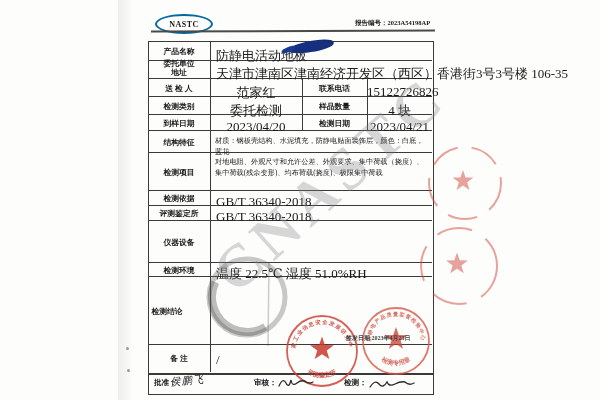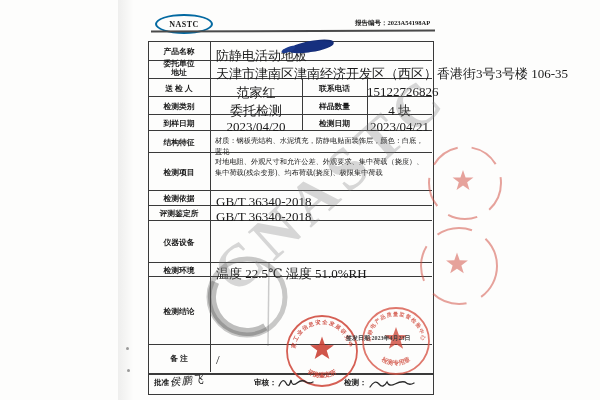--- a/index.html
+++ b/index.html
@@ -82,21 +82,21 @@
   <div class="abs lab" style="left:148px;top:101px;width:62px">检测类别</div>
   <div class="abs lab" style="left:302px;top:101px;width:65px">样品数量</div>
   <div class="abs lab" style="left:148px;top:118px;width:62px">到样日期</div>
   <div class="abs lab" style="left:302px;top:118px;width:65px">检测日期</div>
   <div class="abs lab" style="left:148px;top:137px;width:62px">结构特征</div>
   <div class="abs lab" style="left:148px;top:167px;width:62px">检测项目</div>
   <div class="abs lab" style="left:148px;top:193px;width:62px">检测依据</div>
   <div class="abs lab" style="left:148px;top:208px;width:62px">评测鉴定所</div>
   <div class="abs lab" style="left:148px;top:237px;width:62px">仪器设备</div>
   <div class="abs lab" style="left:148px;top:265px;width:62px">检测环境</div>
-  <div class="abs lab" style="left:148px;top:306px;width:62px">检测结论</div>
+  <div class="abs lab" style="left:136px;top:306px;width:62px">检测结论</div>
   <div class="abs lab" style="left:148px;top:353px;width:62px">备 注</div>
 
   <div class="abs val" style="left:216px;top:47px">防静电活动地板</div>
   <div class="abs val" style="left:216px;top:65px">天津市津南区津南经济开发区（西区）香港街3号3号楼 106-35</div>
   <div class="abs val cen" style="left:210px;top:84px;width:92px">范家红</div>
   <div class="abs val cen" style="left:367px;top:84px;width:65px">15122726826</div>
   <div class="abs val cen" style="left:210px;top:102px;width:92px">委托检测</div>
   <div class="abs val cen" style="left:367px;top:102px;width:65px">4 块</div>
   <div class="abs val cen" style="left:210px;top:119px;width:92px">2023/04/20</div>
   <div class="abs val cen" style="left:367px;top:119px;width:65px">2023/04/21</div>

